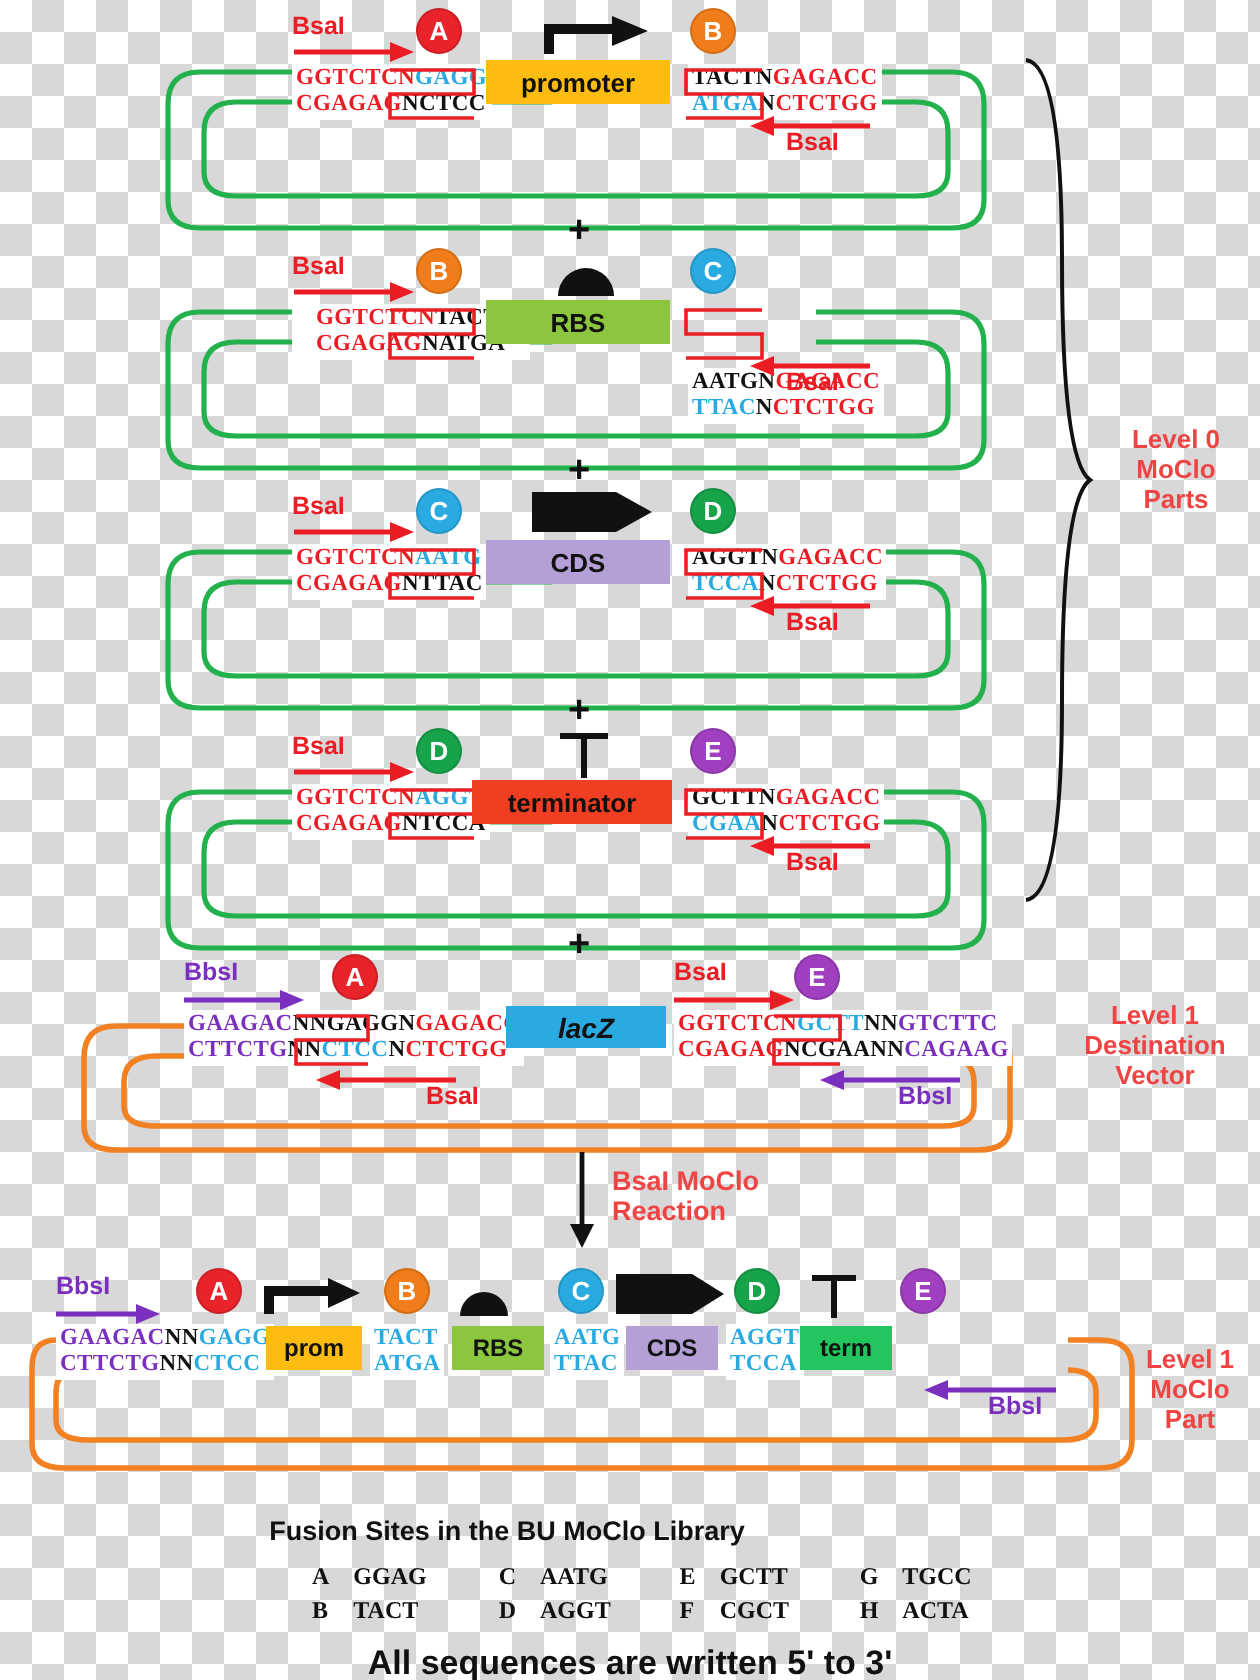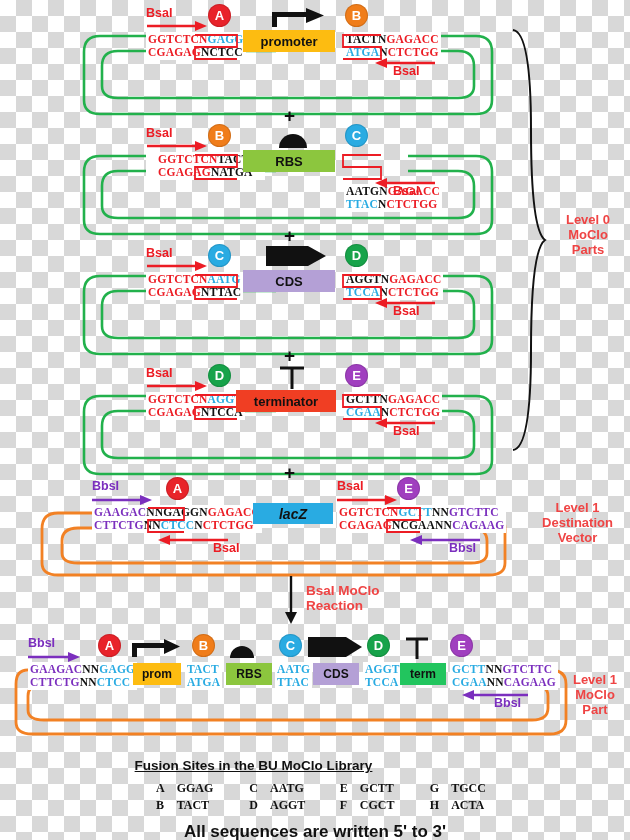--- a/index.html
+++ b/index.html
@@ -422,39 +422,35 @@
 
   <div class="abs whitebg" style="left:363px;top:30px;padding:1px 2px;">
     <div class="seqrow blue">AGGT</div>
     <div class="seqrow blue">TCCA</div>
   </div>
 
   <div class="abs part" style="left:400px;top:31px;width:46px;height:22px;background:#22c55e;font-size:12px;">
       <span>term</span>
     </div>
 
-  <div class="abs whitebg" style="left:450px;top:30px;padding:1px 2px;">
-    <div class="seqrow"><span class="blue">GCTT</span><span class="blk">NN</span><span class="pur">GTCTTC</span></div>
-    <div class="seqrow"><span class="blue">CGAA</span><span class="blk">NN</span><span class="pur">CAGAAG</span></div>
-  </div>
 
   <svg class="abs" style="left:462px;top:58px;" width="66" height="10">
     <line x1="12" y1="5" x2="66" y2="5" stroke="#7B2FBE" stroke-width="2.6"></line>
       <polygon points="12,0 0,5 12,10" fill="#7B2FBE"></polygon>
   </svg>
   <div class="abs enz bbs" style="left:494px;top:64px;">BbsI</div>
 </div>
 
 <div class="abs rlabel" style="left:560px;top:672px;width:70px;">
   <div>Level 1</div>
   <div>MoClo</div>
   <div>Part</div>
 </div>
 
-<div class="abs legend-title" style="left:0;top:758px;width:507px;text-decoration:underline;">Fusion Sites in the BU MoClo Library</div>
+<div class="abs legend-title" style="left:0;top:758px;width:507px;">Fusion Sites in the BU MoClo Library</div>
 
 <table class="abs legend-tbl" style="left:150px;top:780px;border-collapse:collapse;">
   <tbody>
       <tr>
     <td>A</td>
     <td style="padding-right:30px;">GGAG</td>
     <td>C</td>
     <td style="padding-right:30px;">AATG</td>
     <td>E</td>
     <td style="padding-right:30px;">GCTT</td>

